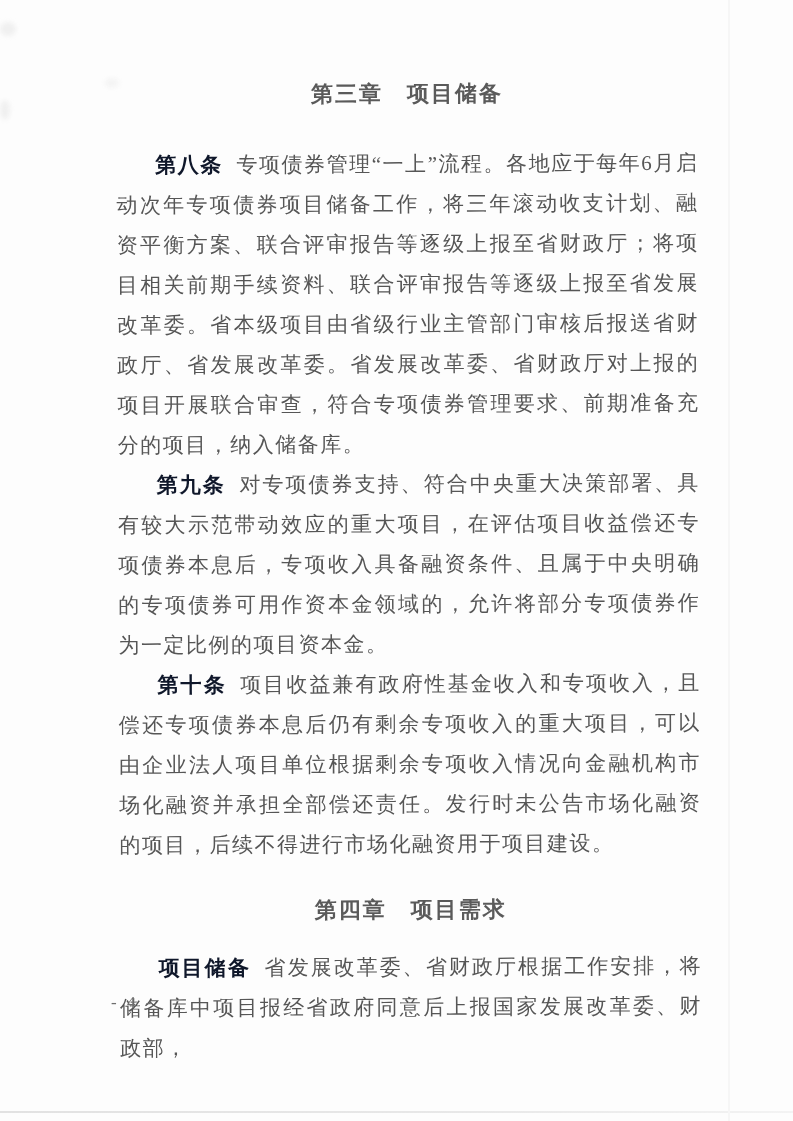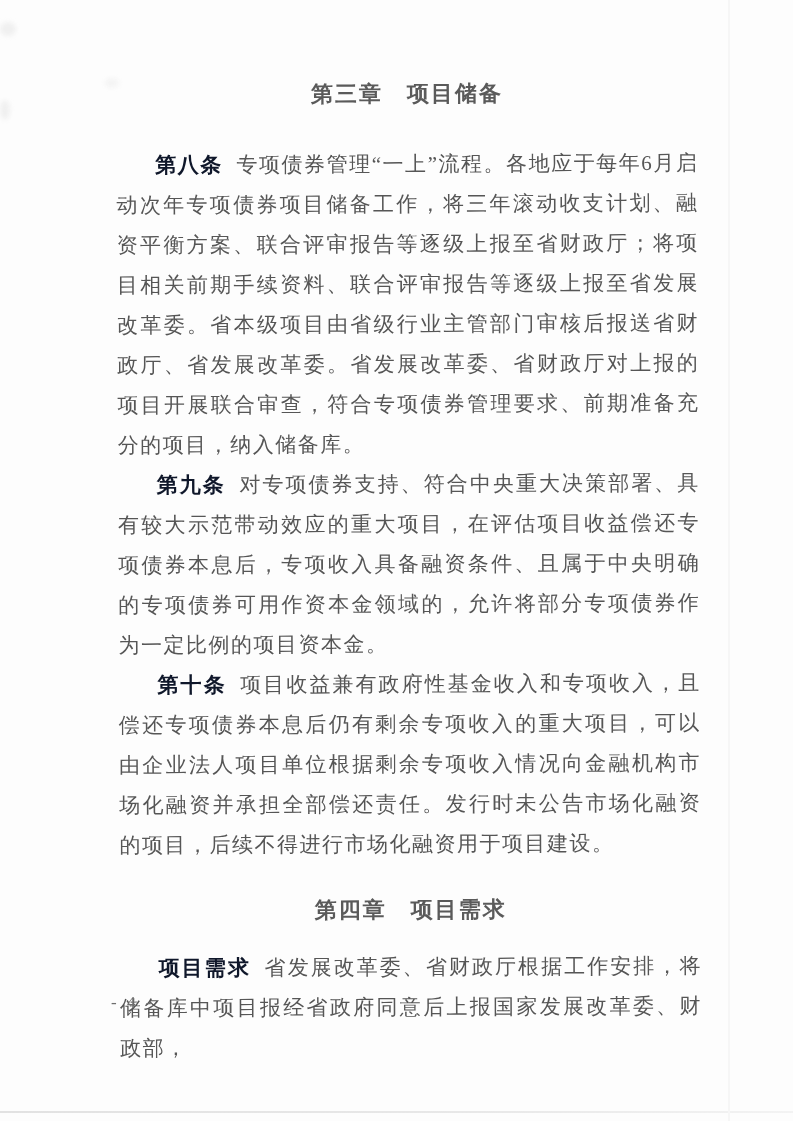--- a/index.html
+++ b/index.html
@@ -110,21 +110,21 @@
       <span class="article-label">第九条</span><span>对专项债券支持、符合中央重大决策部署、具有较大示范带动效应的重大项目，在评估项目收益偿还专项债券本息后，专项收入具备融资条件、且属于中央明确的专项债券可用作资本金领域的，允许将部分专项债券作为一定比例的项目资本金。</span>
     </p>
 
     <p class="para">
       <span class="article-label">第十条</span><span>项目收益兼有政府性基金收入和专项收入，且偿还专项债券本息后仍有剩余专项收入的重大项目，可以由企业法人项目单位根据剩余专项收入情况向金融机构市场化融资并承担全部偿还责任。发行时未公告市场化融资的项目，后续不得进行市场化融资用于项目建设。</span>
     </p>
 
     <h2 class="chapter-heading second">第四章　项目需求</h2>
 
     <p class="para after-heading">
-      <span class="article-label">项目需求</span><span>省发展改革委、省财政厅根据工作安排，将储备库中项目报经省政府同意后上报国家发展改革委、财政部，</span>
+      <span class="article-label">项目储备</span><span>省发展改革委、省财政厅根据工作安排，将储备库中项目报经省政府同意后上报国家发展改革委、财政部，</span>
     </p>
 
   </div>
 
   <div class="page-number">- 4 -</div>
 
   <div class="edge-line-bottom"></div>
   <div class="edge-streak-right"></div>
   <div class="smudge s1"></div>
   <div class="smudge s2"></div>

